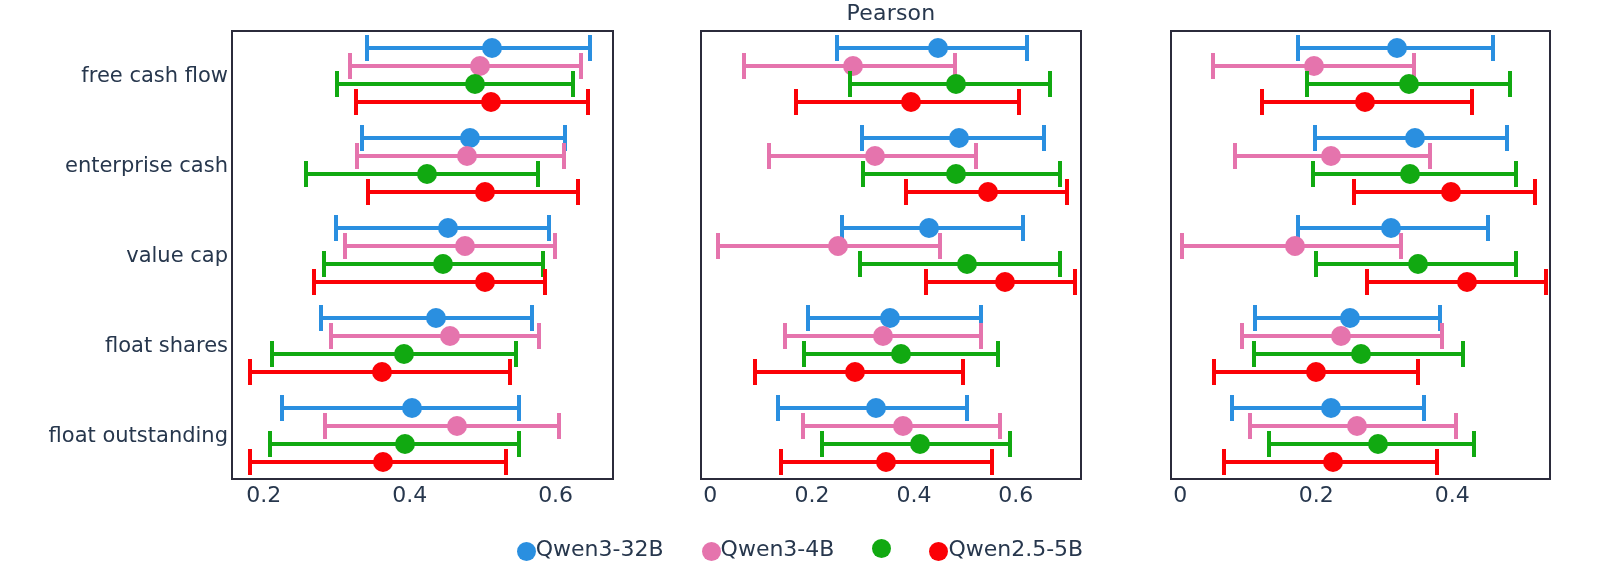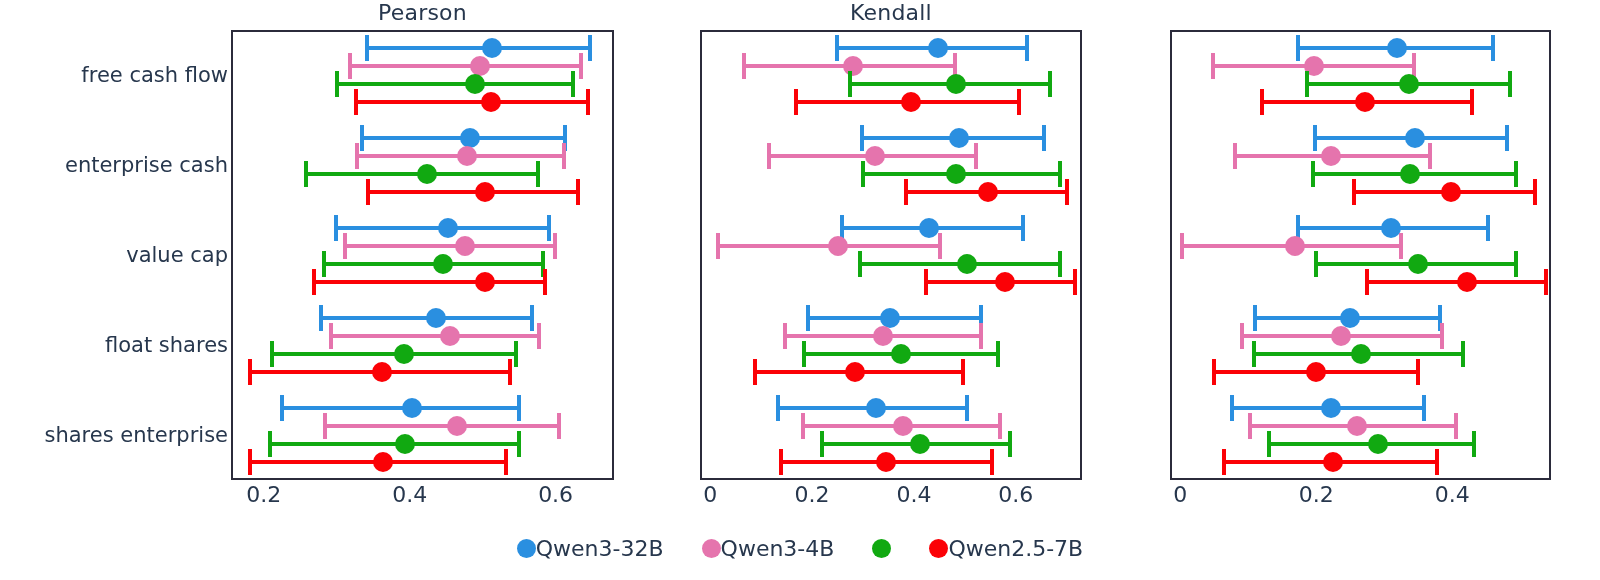--- a/index.html
+++ b/index.html
@@ -129,21 +129,21 @@
     top: 528px;
     width: 1600px;
     height: 40px;
     display: flex;
     justify-content: center;
     align-items: center;
     gap: 38px;
   }
   .legend-item {
     display: flex;
-    align-items: center;
+    align-items: flex-end;
   }
   .legend-dot {
     width: 19px;
     height: 19px;
     border-radius: 50%;
     display: inline-block;
   }
   .legend-label {
     font-size: 22px;
     color: #27374d;
@@ -153,26 +153,25 @@
 </head>
 <body>
 
 <div id="figure">
 
   <div id="ylabels">
       <div class="ylabel" style="top: 45px;">free cash flow</div>
       <div class="ylabel" style="top: 135px;">enterprise cash</div>
       <div class="ylabel" style="top: 225px;">value cap</div>
       <div class="ylabel" style="top: 315px;">float shares</div>
-      <div class="ylabel" style="top: 405px;">shares enterprise</div>
+      <div class="ylabel" style="top: 405px;">float outstanding</div>
     </div>
 
   <div id="panels-host">
       <div class="panel" style="left: 231px; width: 383px;">
-        <div class="panel-title">Pearson</div>
         <div class="plot-box"></div>
         <div class="plot-inner">
           <div class="errbar" style="left: 133.503px; width: 227.611px; top: 18px;">
             <div class="errline" style="left: 0px; width: 100%; background: rgb(42, 143, 224);"></div>
             <div class="cap left" style="background: rgb(42, 143, 224);"></div>
             <div class="cap right" style="background: rgb(42, 143, 224);"></div>
           </div>
           <div class="marker" title="Qwen3-32B · free cash flow · 0.513" style="left: 261.17px; top: 8px; background: rgb(42, 143, 224);"></div>
           <div class="errbar" style="left: 116.724px; width: 234.907px; top: 36px;">
             <div class="errline" style="left: 0px; width: 100%; background: rgb(229, 116, 173);"></div>
@@ -289,21 +288,21 @@
           </div>
           <div class="marker" title="Qwen2.5-7B · shares outstanding · 0.364" style="left: 152.47px; top: 422px; background: rgb(251, 1, 6);"></div>
         </div>
         <div class="xticks">
           <div class="xtick" style="left: 32.8286px;">0.2</div>
           <div class="xtick" style="left: 178.733px;">0.4</div>
           <div class="xtick" style="left: 324.638px;">0.6</div>
         </div>
       </div>
       <div class="panel" style="left: 700px; width: 382px;">
-        <div class="panel-title">Kendall</div>
+        <div class="panel-title">Pearson</div>
         <div class="plot-box"></div>
         <div class="plot-inner">
           <div class="errbar" style="left: 134.973px; width: 193.547px; top: 18px;">
             <div class="errline" style="left: 0px; width: 100%; background: rgb(42, 143, 224);"></div>
             <div class="cap left" style="background: rgb(42, 143, 224);"></div>
             <div class="cap right" style="background: rgb(42, 143, 224);"></div>
           </div>
           <div class="marker" title="Qwen3-32B · free cash flow · 0.447" style="left: 237.859px; top: 8px; background: rgb(42, 143, 224);"></div>
           <div class="errbar" style="left: 42.2747px; width: 214.939px; top: 36px;">
             <div class="errline" style="left: 0px; width: 100%; background: rgb(229, 116, 173);"></div>
@@ -566,17 +565,17 @@
       </div>
       <div class="legend-item">
         <span class="legend-dot" style="background: rgb(229, 116, 173);"></span>
         <span class="legend-label">Qwen3-4B</span>
       </div>
       <div class="legend-item">
         <span class="legend-dot" style="background: rgb(17, 169, 17);"></span>
       </div>
       <div class="legend-item">
         <span class="legend-dot" style="background: rgb(251, 1, 6);"></span>
-        <span class="legend-label">Qwen2.5-7B</span>
+        <span class="legend-label">Qwen2.5-5B</span>
       </div>
     </div>
 
 </div>
 
 </body></html>

